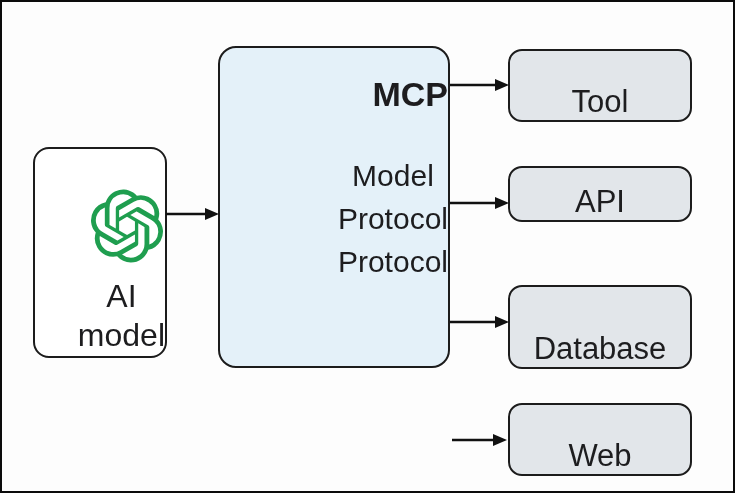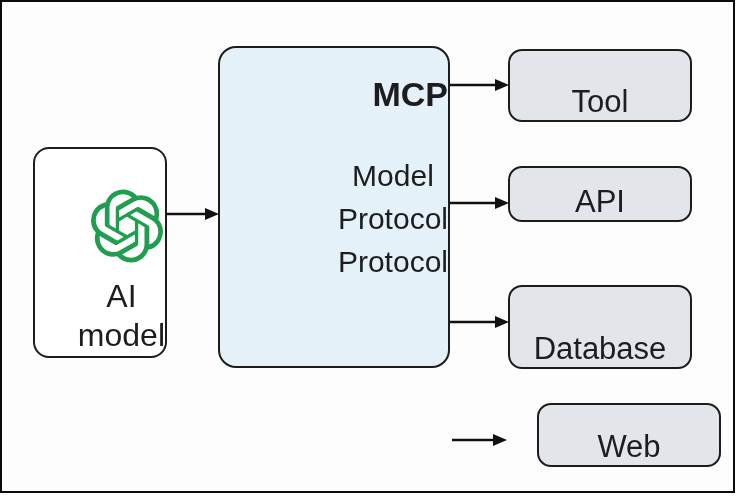--- a/index.html
+++ b/index.html
@@ -30,21 +30,21 @@
   }
   .mcp-title { font-size: 34px; line-height: 40px; font-weight: bold; margin-bottom: 40px; text-align: center; }
   .mcp-sub { font-size: 30px; line-height: 43px; text-align: center; }
   .node-target {
     width: 184px; background: #e2e6ea; border-radius: 14px;
     font-size: 31px; color: #1d1d1f;
   }
   .node-tool     { left: 508px; top: 49px;  height: 73px; }
   .node-api      { left: 508px; top: 166px; height: 56px; }
   .node-database { left: 508px; top: 285px; height: 84px; }
-  .node-web      { left: 508px; top: 403px; height: 64px; margin-left: 29px; }
+  .node-web      { left: 508px; top: 403px; height: 73px; }
   .arrows { position: absolute; left: 0; top: 0; width: 743px; height: 497px; pointer-events: none; }
 </style>
 </head>
 <body>
 
 <div class="canvas">
   <div class="frame"></div>
 
   <div class="node node-ai">
     <svg class="ai-logo" viewBox="-0.5 -0.5 25 25" xmlns="http://www.w3.org/2000/svg">

